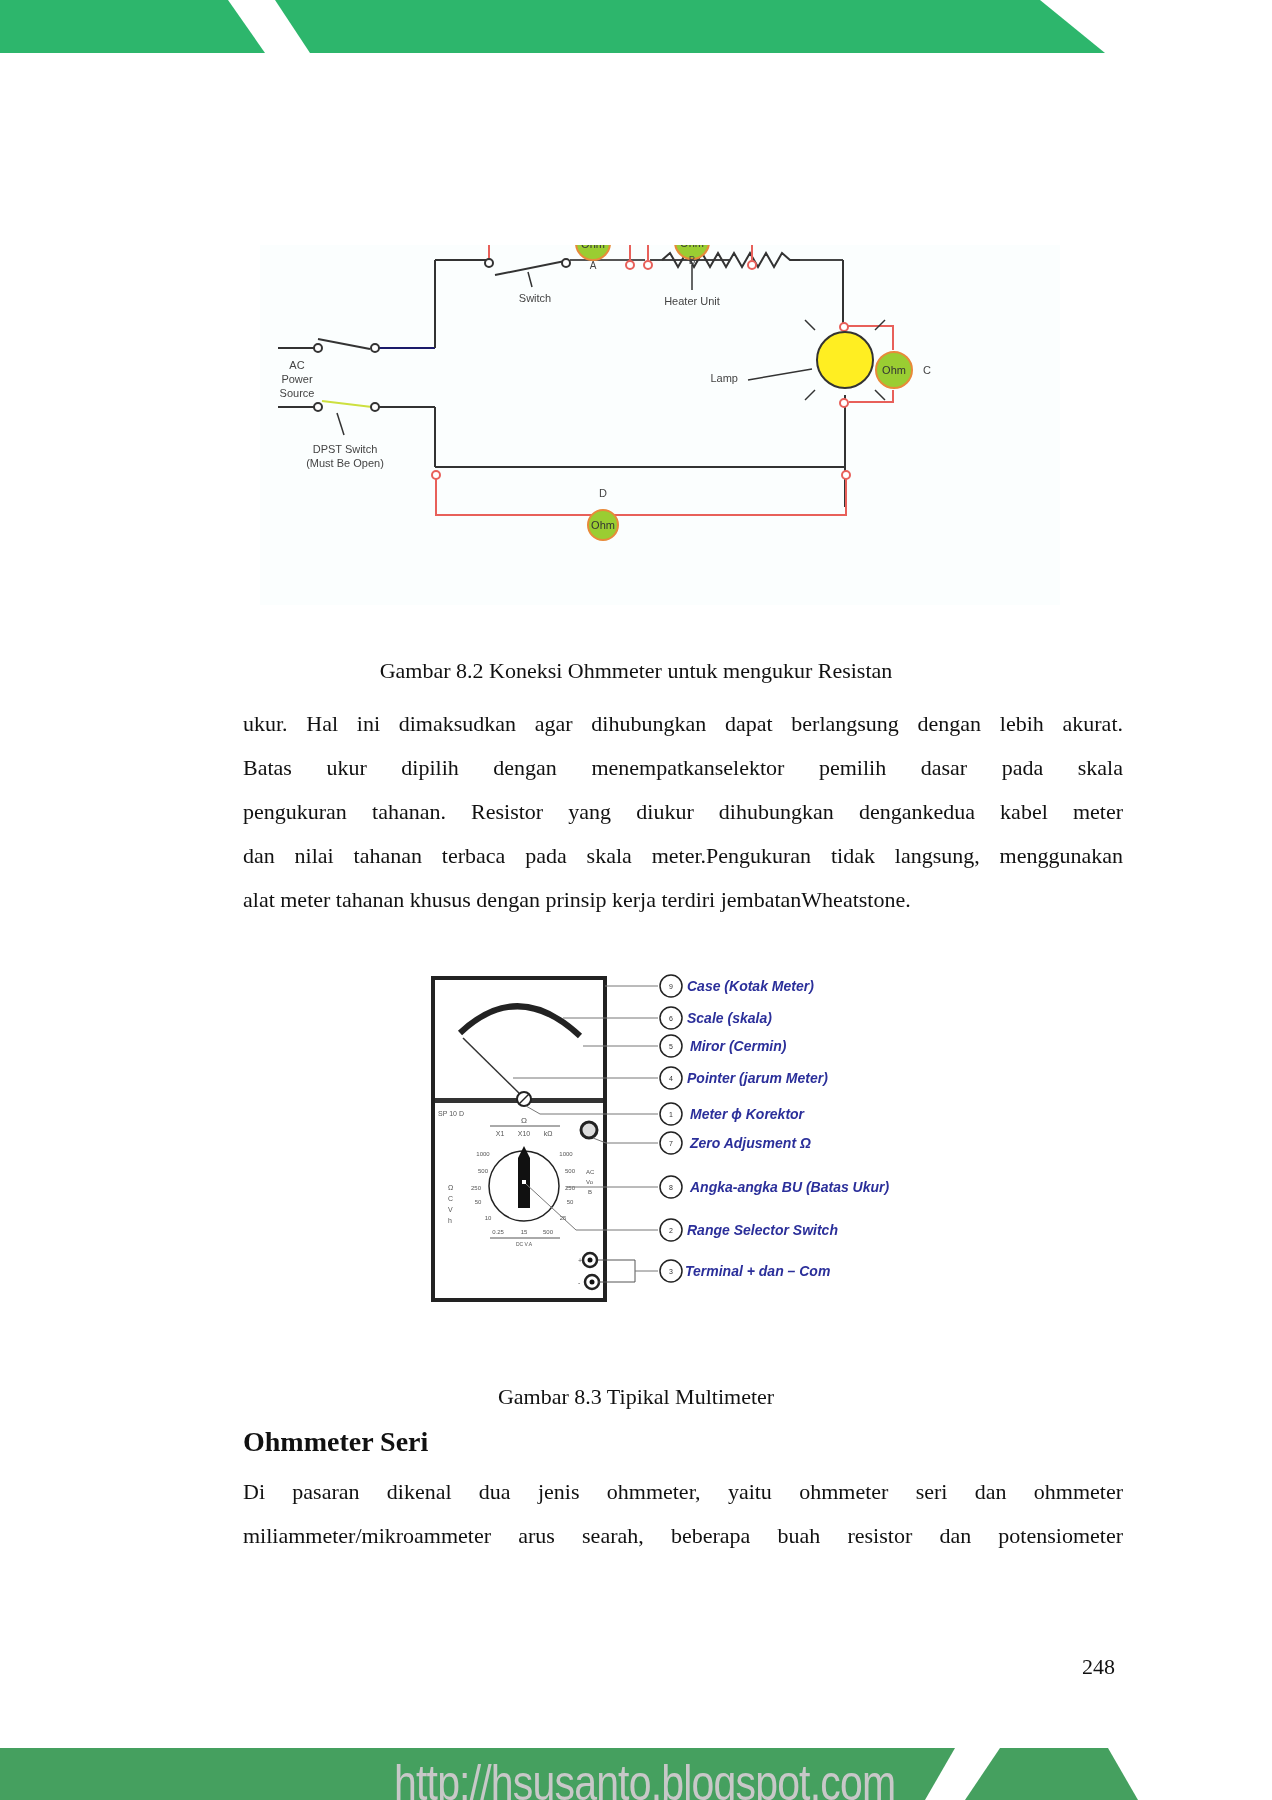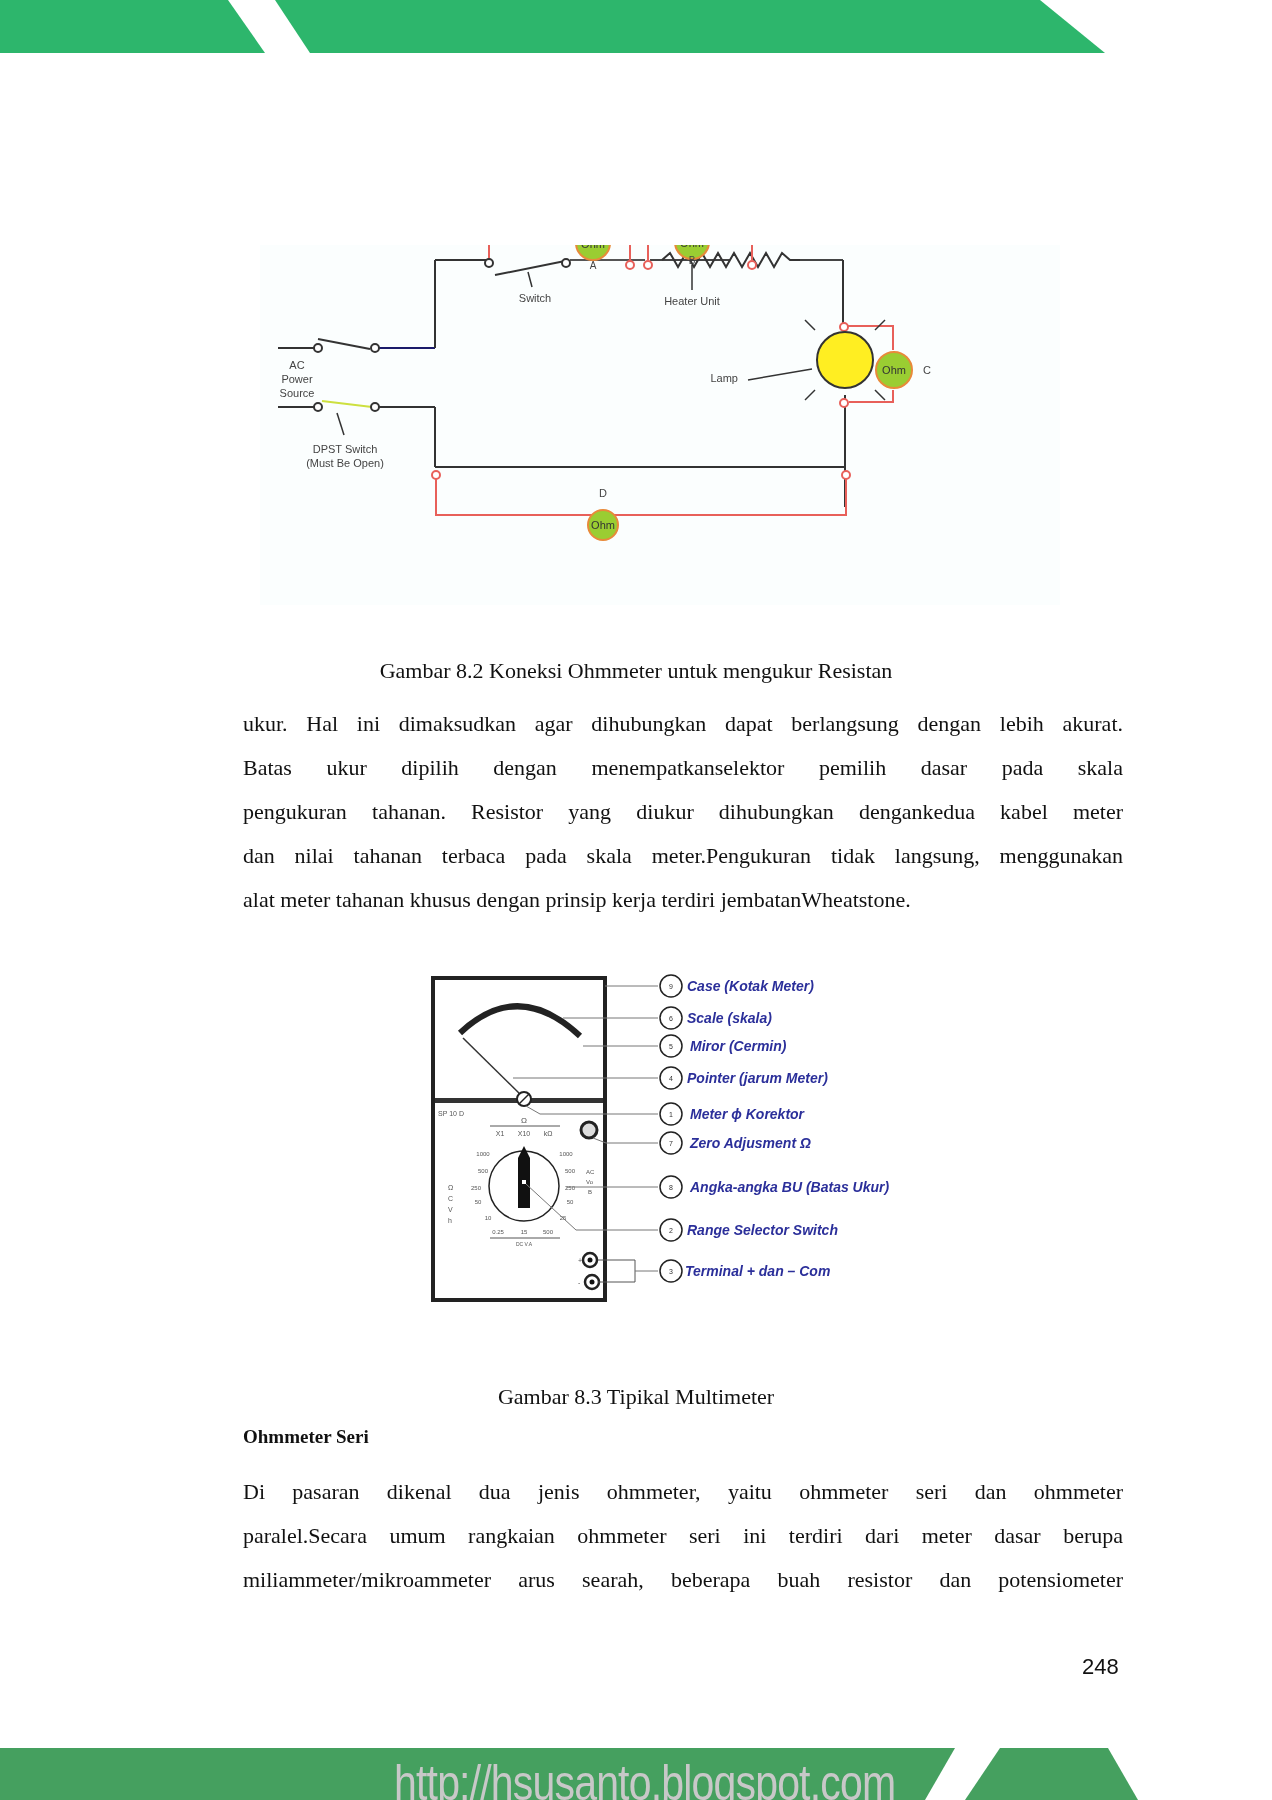--- a/index.html
+++ b/index.html
@@ -7,22 +7,22 @@
   .abs { position:absolute; }
   .band-top { left:0; top:0; width:1272px; height:56px; }
   .band-bottom { left:0; top:1748px; width:1272px; height:52px; }
   .fig1 { left:260px; top:245px; width:800px; height:360px; }
   .caption { position:absolute; left:0; width:1272px; text-align:center; font-size:22px;margin-top:44px; }
   .para { position:absolute; left:243px; width:880px; font-size:22px; line-height:44px; text-align:justify; }
   .para .line { display:block; text-align:justify; text-align-last:justify; height:44px; white-space:nowrap; }
   .para .line.last { text-align-last:left; }
   .para .line.indent { text-indent:60px; }
   .fig2 { left:428px; top:968px; width:500px; height:340px; }
-  .heading { position:absolute; left:243px; top:1426px; font-size:19px; font-weight:bold; }
-  .page-num { position:absolute; left:1082px; top:1654px; font-family:Liberation Sans, sans-serif; font-size:22px; }
+  .heading { position:absolute; left:243px; top:1426px; font-size:28px; font-weight:bold; }
+  .page-num { position:absolute; left:1082px; top:1654px; font-family:Liberation Serif, serif; font-size:22px; }
   .url { position:absolute; left:0; top:1754px; width:1272px; text-align:center; font-family:"Liberation Sans", sans-serif; font-size:50px; color:#c8c8c8; letter-spacing:-1px; transform:scaleX(0.82); transform-origin:684px 0; }
   svg text { font-family:"Liberation Sans", sans-serif; }
 </style>
 </head>
 <body>
 
 <svg class="abs band-top" viewBox="0 0 1272 56">
   <polygon points="0,0 228,0 265,53 0,53" fill="#2db66c"></polygon>
   <polygon points="275,0 1040,0 1105,53 310,53" fill="#2db66c"></polygon>
 </svg>
@@ -251,21 +251,20 @@
       </g>
   </g>
 </svg>
 
 <div class="caption" style="top:1340px;">Gambar 8.3 Tipikal Multimeter</div>
 
 <div class="heading">Ohmmeter Seri</div>
 
 <div class="para" style="top:1470px;">
   <span class="line">Di pasaran dikenal dua jenis ohmmeter, yaitu ohmmeter seri dan ohmmeter</span>
-  <span class="line">paralel.Secara umum rangkaian ohmmeter seri ini terdiri dari meter dasar berupa</span>
   <span class="line">miliammeter/mikroammeter arus searah, beberapa buah resistor dan potensiometer</span>
 </div>
 
 <div class="page-num">248</div>
 
 <svg class="abs band-bottom" viewBox="0 0 1272 52">
   <polygon points="0,0 955,0 925,52 0,52" fill="#45a05f"></polygon>
   <polygon points="1000,0 1108,0 1138,52 965,52" fill="#45a05f"></polygon>
 </svg>
 <div class="url">http://hsusanto.blogspot.com</div>

